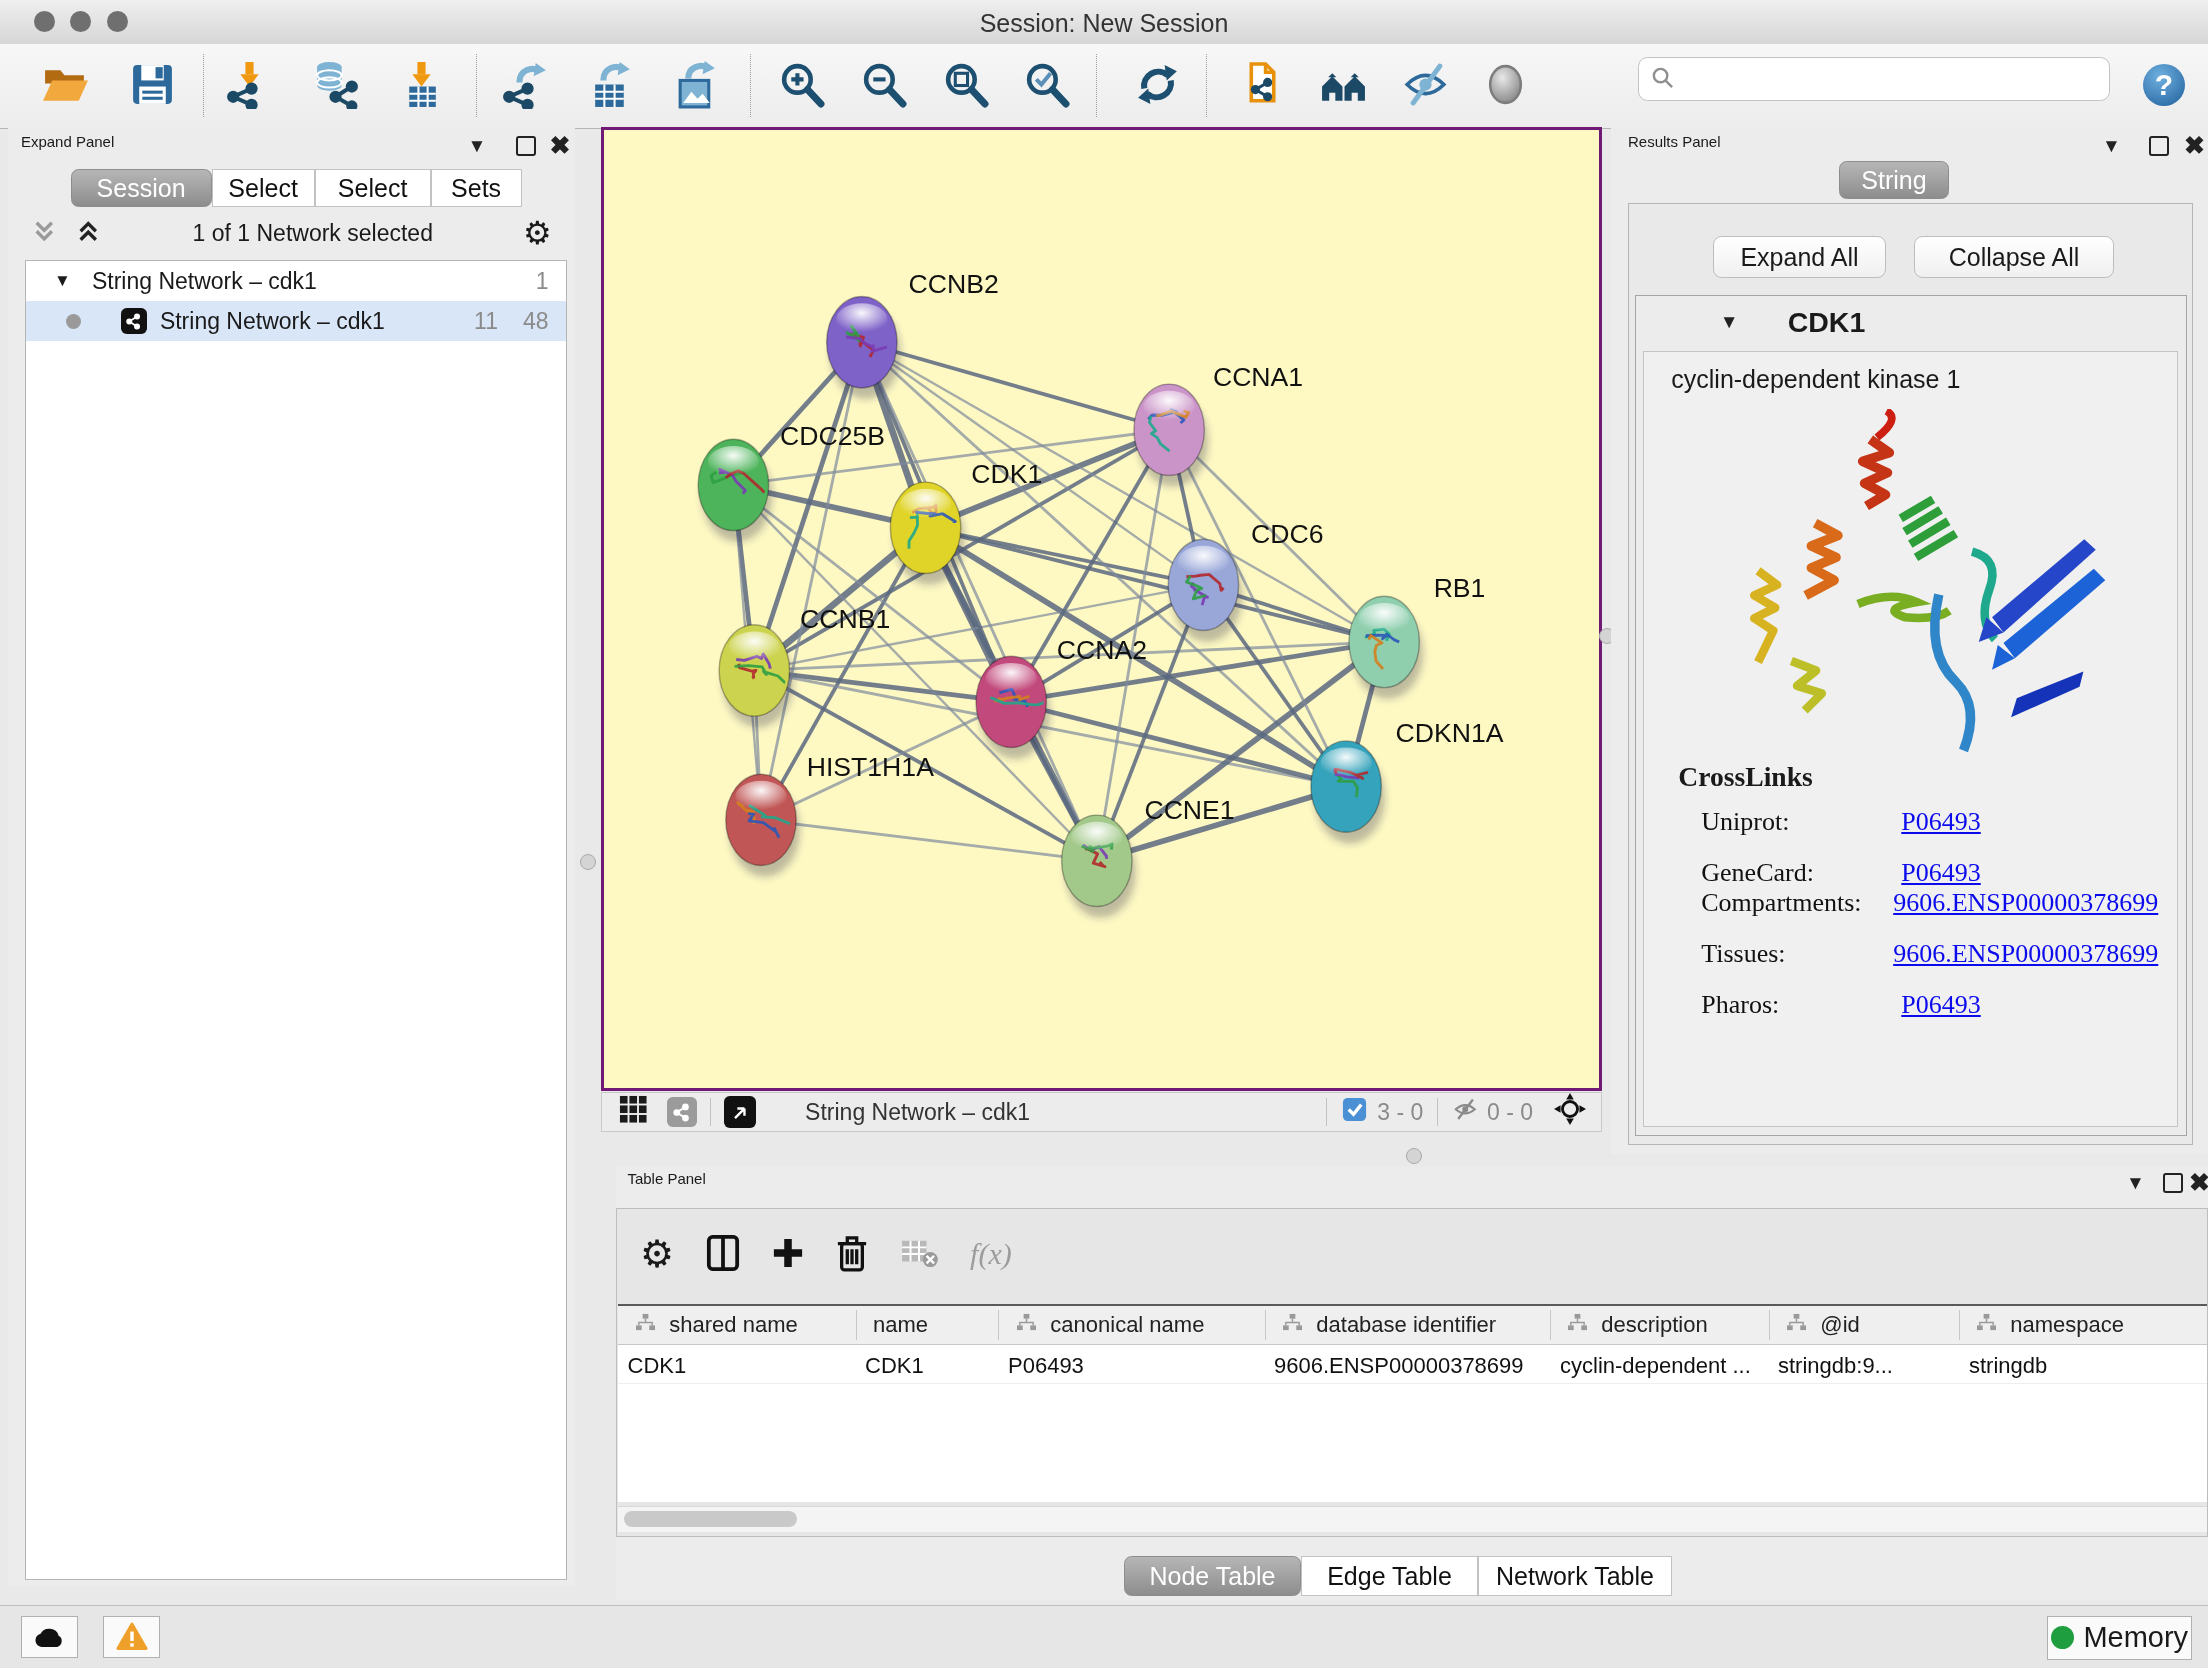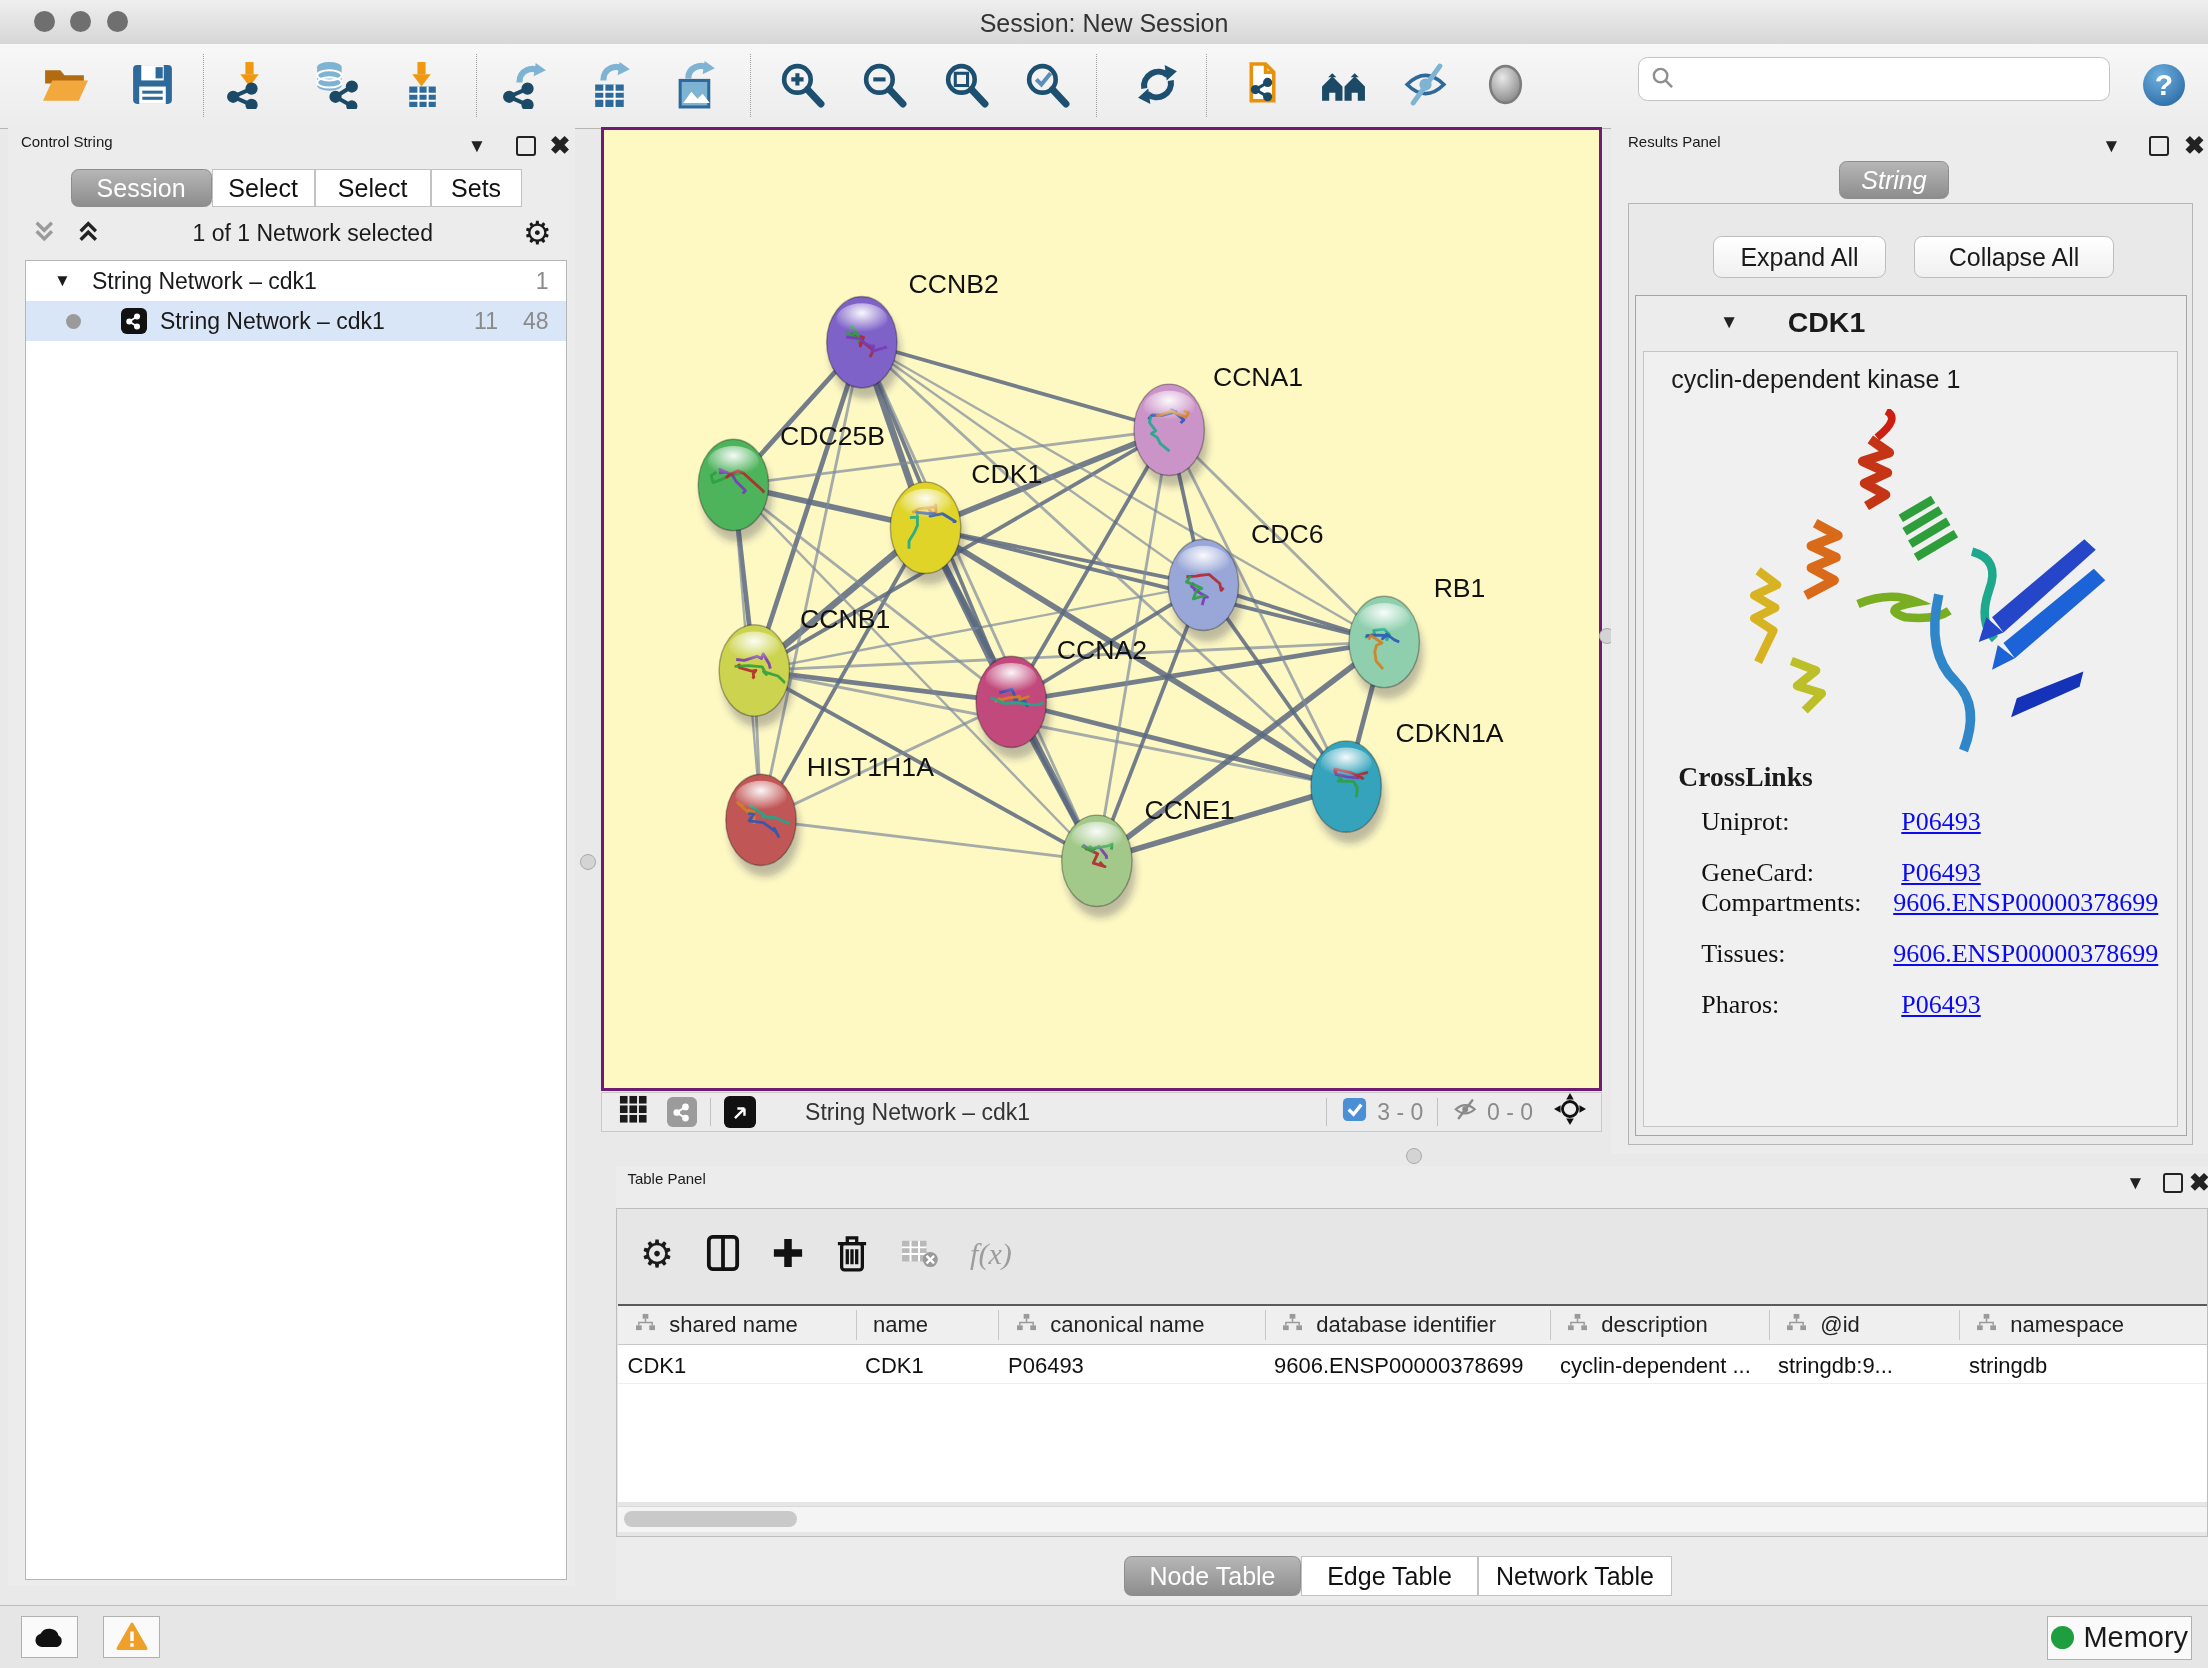--- a/index.html
+++ b/index.html
@@ -33,21 +33,21 @@
   .count{color:#8a8a8a;}
   .badge{width:26px;height:26px;border-radius:5.7px;background:#111;display:flex;align-items:center;justify-content:center;}
   
   #canvas{left:601px;top:127px;width:1001px;height:964px;background:#fef9c3;border:3px solid #701a75;box-sizing:border-box;}
   #net-bar{left:601px;top:1092px;width:1001px;height:40px;background:#ececec;border:1px solid #c9c9c9;
     display:flex;align-items:center;box-sizing:border-box;font-size:23px;color:#333;}
   .nb-sep{width:0;height:28.5px;border-left:1px solid #c2c2c2;margin:0 13.3px;}
   .dot-handle{width:14.3px;height:14.3px;border-radius:50%;background:#d4d4d4;border:1px solid #a9a9a9;}
   
   #results-panel{left:1611px;top:127px;width:597px;height:1027px;background:#ececec;}
-  #string-tab{left:228px;top:34px;width:110px;height:38px;font-style:italic;}
+  #string-tab{left:228px;top:34px;width:110px;height:38px;}
   #results-box{left:17px;top:76px;width:563px;height:940px;background:#e9e9e9;border:1px solid #b5b5b5;}
   .rp-btn{height:40px;background:linear-gradient(#fff,#f0f0f0);border:1px solid #bdbdbd;border-radius:8.6px;
     font-size:25px;display:flex;align-items:center;justify-content:center;}
   #cdk-box{left:5.7px;top:91px;width:550px;height:839px;background:#ececec;border:1px solid #a5a5a5;}
   #cdk-inner{left:7.6px;top:55px;width:533px;height:774px;background:#f0f0f0;border:1px solid #c4c4c4;}
   .xl-label{font-family:"Liberation Serif",serif;font-size:26px;color:#111;}
   .xl-link{font-family:"Liberation Serif",serif;font-size:26px;color:#0b0bee;text-decoration:underline;}
   
   #table-panel{left:616px;top:1166px;width:1592px;height:434px;background:#ececec;}
   #tb-box{left:0px;top:42px;width:1592px;height:329px;background:#e6e6e6;border:1px solid #bdbdbd;box-sizing:border-box;}
@@ -259,21 +259,21 @@
             <stop offset="100%" stop-color="#2e6ea8"></stop>
           </radialGradient>
         </defs>
         <circle cx="24" cy="24" r="21" fill="url(#helpg)"></circle>
         <text x="24" y="34" text-anchor="middle" font-size="30" font-weight="bold" fill="#fff" font-family="Liberation Sans,sans-serif">?</text>
       </svg>
   </span>
 </div>
 
 <div id="control-panel" class="abs">
-  <div class="abs" style="left:13.3px;top:5.7px">Control String</div>
+  <div class="abs" style="left:13.3px;top:5.7px">Expand Panel</div>
   <span class="caret abs" style="left:460px;top:7.6px">▼</span>
   <span class="float-btn abs" style="left:508px;top:8.6px"></span>
   <span class="close-btn abs" style="left:542px;top:5.7px">✖</span>
 
   <div class="abs" style="left:63px;top:42px;display:flex">
     <div class="tab active" style="width:141px">Session</div>
     <div class="tab" style="width:103px">Select</div>
     <div class="tab" style="width:116px">Select</div>
     <div class="tab" style="width:91px">Sets</div>
   </div>

